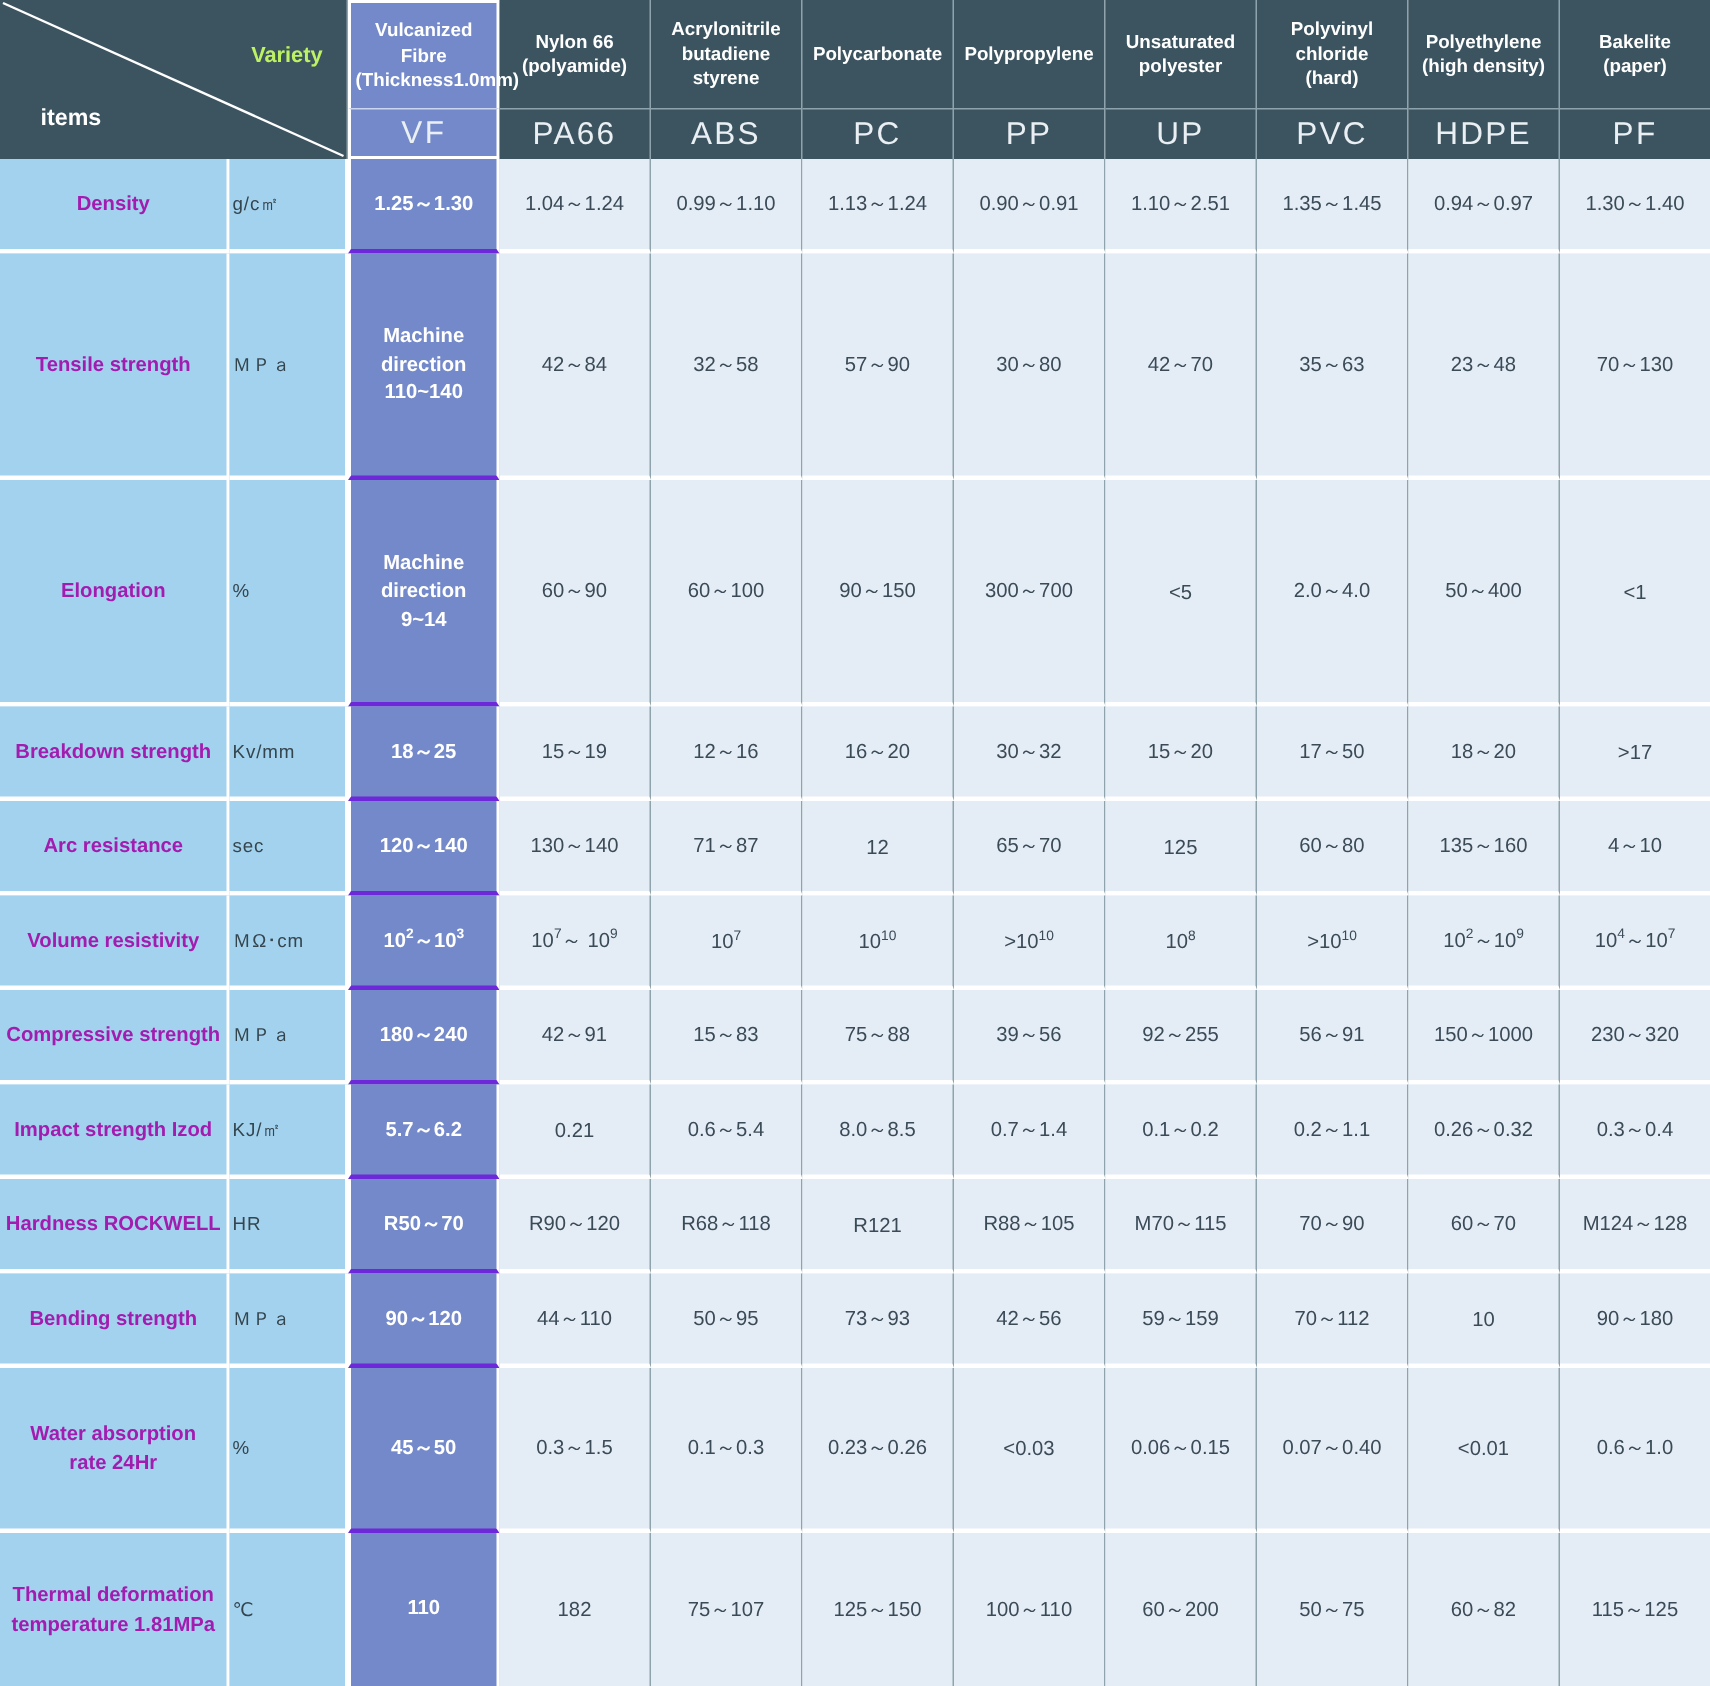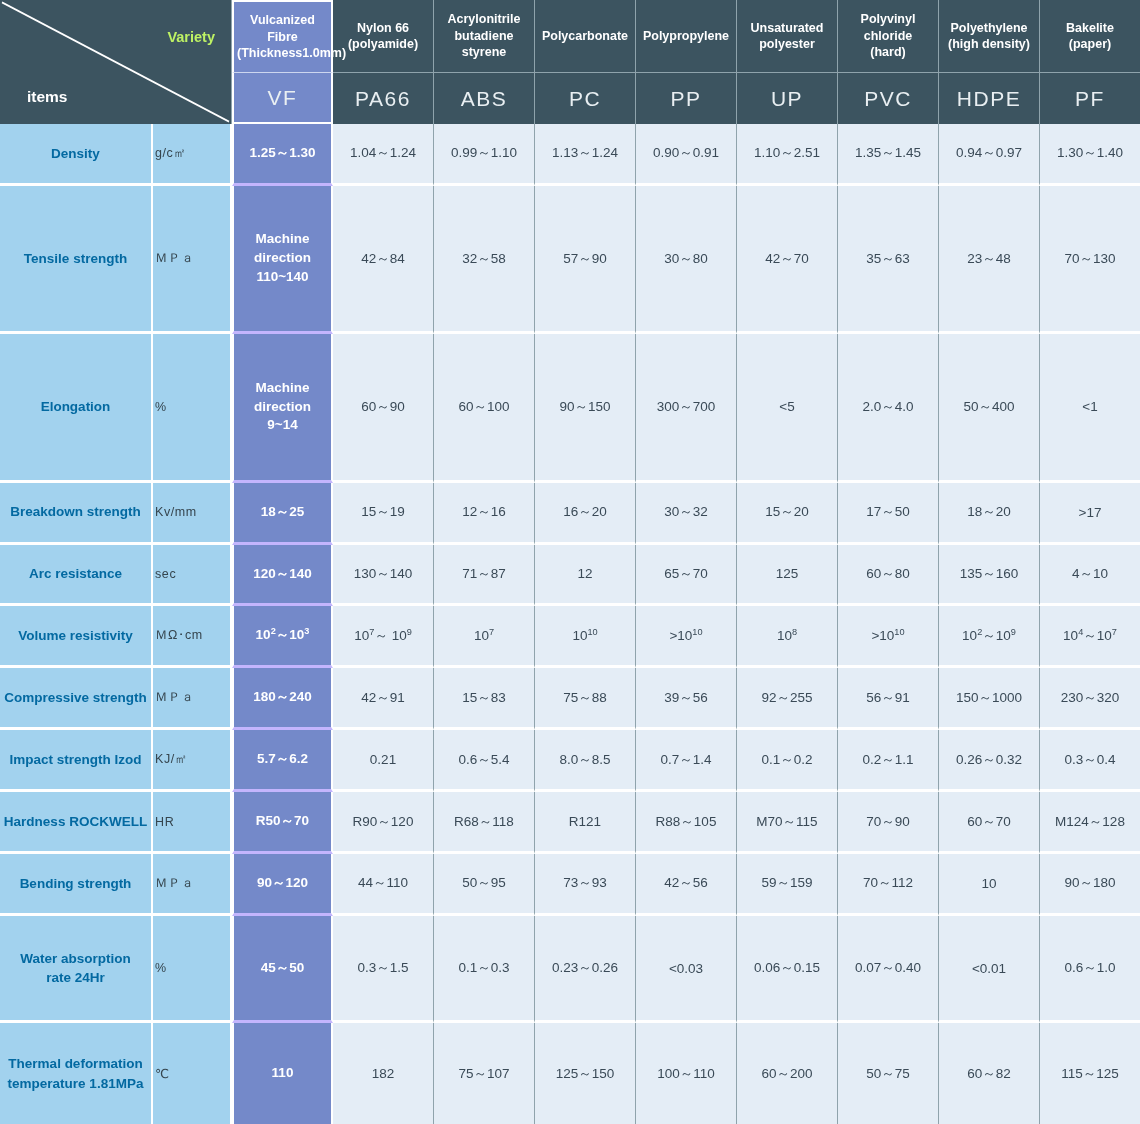--- a/index.html
+++ b/index.html
@@ -92,21 +92,21 @@
     left: 27px;
     color: #ffffff;
     font-size: 15.5px;
     font-weight: bold;
     margin-top: 12px;
   }
 
   
   .item-cell {
     background: #a2d2ee;
-    color: #0369a1;
+    color: #a21caf;
     font-size: 13.5px;
     font-weight: bold;
     text-align: center;
     vertical-align: middle;
     line-height: 1.45;
     border-bottom: 3px solid #ffffff;
     border-right: 2px solid #ffffff;
     padding: 2px 2px;
   }
   .unit-cell {
@@ -121,21 +121,21 @@
     letter-spacing: 0.6px;
   }
   .vf-cell {
     background: #7489c9;
     color: #ffffff;
     font-size: 13.5px;
     font-weight: bold;
     text-align: center;
     vertical-align: middle;
     line-height: 1.4;
-    border-bottom: 3px solid #c4b5fd;
+    border-bottom: 3px solid #6d28d9;
     border-right: 2px solid #ffffff;
     border-left: 2px solid #ffffff;
     padding: 2px 2px;
   }
   .data-cell {
     background: #e4edf6;
     color: #3a4a57;
     font-size: 13.5px;
     text-align: center;
     vertical-align: middle;
@@ -213,21 +213,21 @@
       </td>
       <td class="hdr-cell">
         <div>Polyethylene</div>
         <div>(high density)</div>
       </td>
       <td class="hdr-cell last-col">
         <div>Bakelite</div>
         <div>(paper)</div>
       </td>
     </tr>
-    <tr style="height:52px">
+    <tr style="height:34px">
       <td class="hdr-abbr vf">VF</td>
       <td class="hdr-abbr">PA66</td>
       <td class="hdr-abbr">ABS</td>
       <td class="hdr-abbr">PC</td>
       <td class="hdr-abbr">PP</td>
       <td class="hdr-abbr">UP</td>
       <td class="hdr-abbr">PVC</td>
       <td class="hdr-abbr">HDPE</td>
       <td class="hdr-abbr last-col">PF</td>
     </tr>

